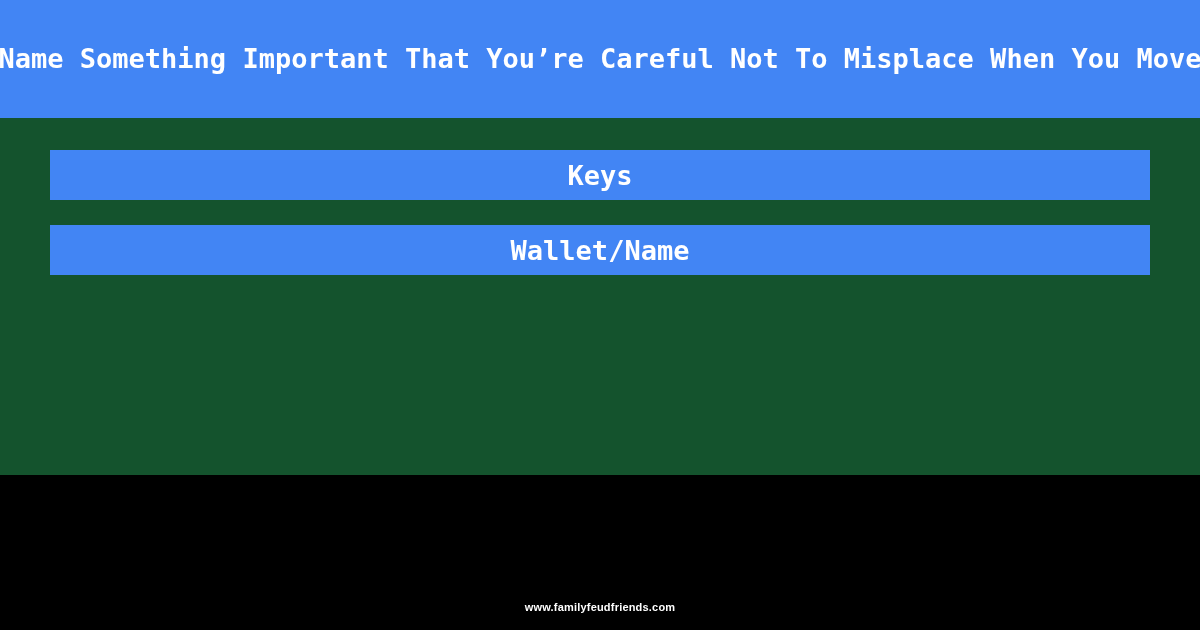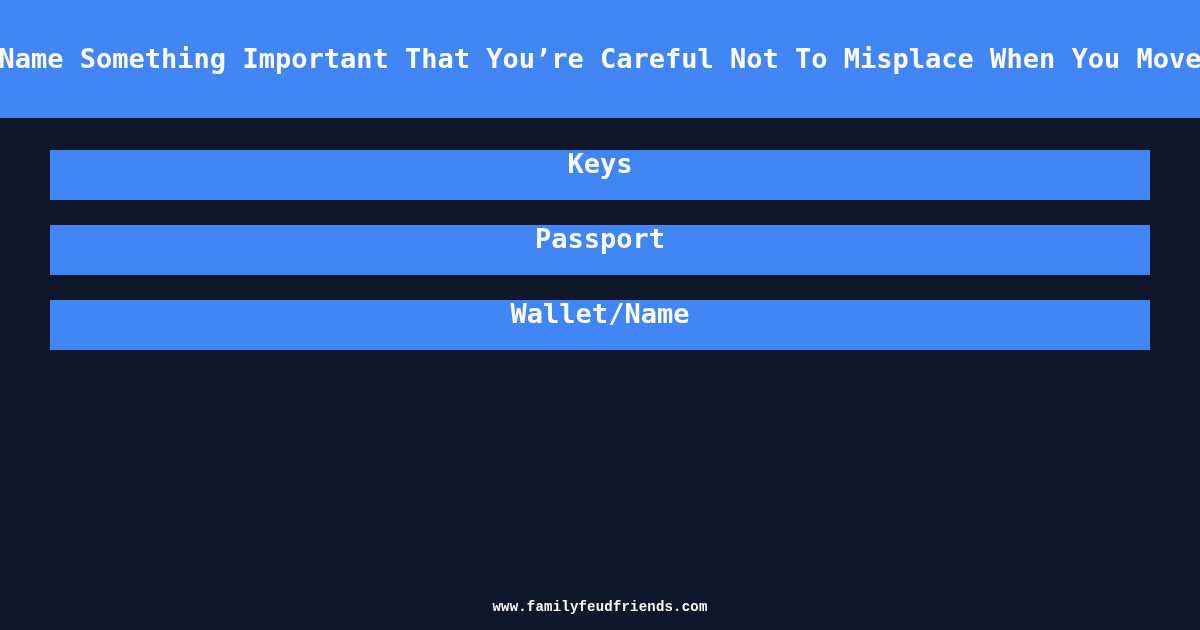--- a/index.html
+++ b/index.html
@@ -9,22 +9,22 @@
   }
   body {
     width: 1200px;
     height: 630px;
     overflow: hidden;
     font-family: "DejaVu Sans Mono", "Liberation Mono", monospace;
   }
   .card {
     position: relative;
     width: 1200px;
-    height: 630px;
-    background: #0f172a;
+    height: 475px;
+    background: #14532d;
     box-sizing: border-box;
   }
   
   .question-bar {
     position: absolute;
     left: 0;
     top: 0;
     width: 1200px;
     height: 118px;
     background: #4285f4;
@@ -49,21 +49,21 @@
     position: absolute;
     left: 50px;
     top: 150px;
     width: 1100px;
   }
   .answer-row {
     width: 1100px;
     height: 50px;
     background: #4285f4;
     display: flex;
-    align-items: flex-start;
+    align-items: center;
     justify-content: center;
     margin-bottom: 25px;
     box-sizing: border-box;
   }
   .answer-row:last-child {
     margin-bottom: 0;
   }
   .answer-text {
     color: #ffffff;
     font-family: "DejaVu Sans Mono", "Liberation Mono", monospace;
@@ -76,46 +76,43 @@
   
   .footer {
     position: absolute;
     left: 0;
     top: 596px;
     width: 1200px;
     text-align: center;
   }
   .footer-text {
     color: #ffffff;
-    font-family: Liberation Mono, monospace;
+    font-family: Liberation Sans, sans-serif;
     font-weight: bold;
-    font-size: 14px;
+    font-size: 11px;
     letter-spacing: 0.2px;
     line-height: 1;
     white-space: nowrap;
   }
 </style>
 </head>
 <body>
 
 <div class="card">
 
   <div class="question-bar">
     <div class="question-text">Name Something Important That You’re Careful Not To Misplace When You Move</div>
   </div>
 
   <div class="answers">
 
     <div class="answer-row">
       <span class="answer-text">Keys</span>
     </div>
 
-    <div class="answer-row">
-      <span class="answer-text">Passport</span>
-    </div>
 
     <div class="answer-row">
       <span class="answer-text">Wallet/Name</span>
     </div>
 
 
 
   </div>
 
   <div class="footer">

